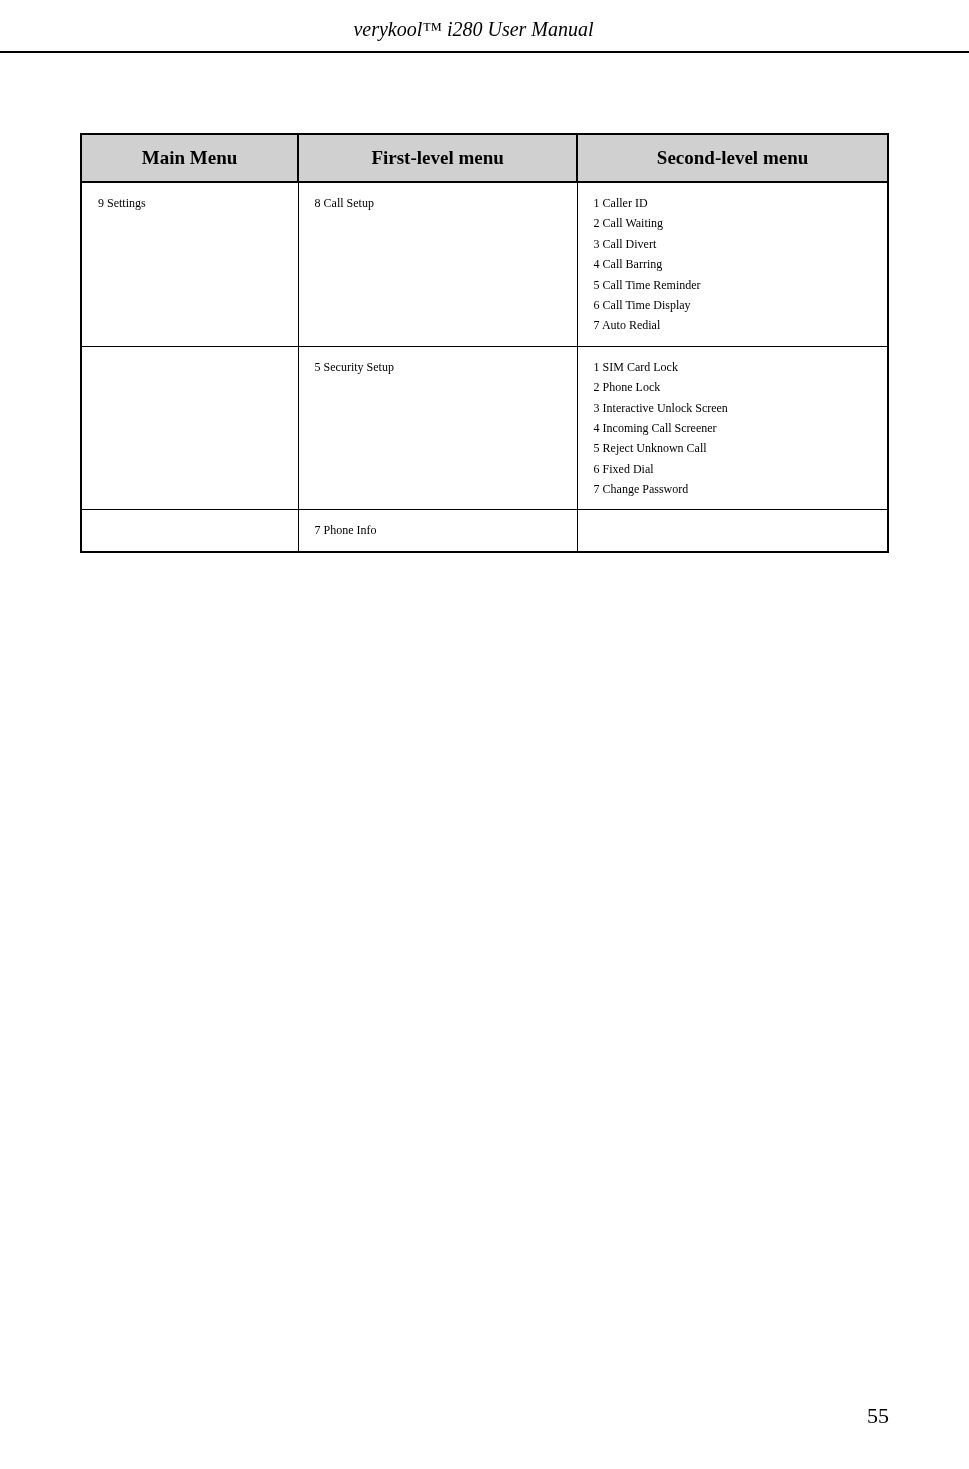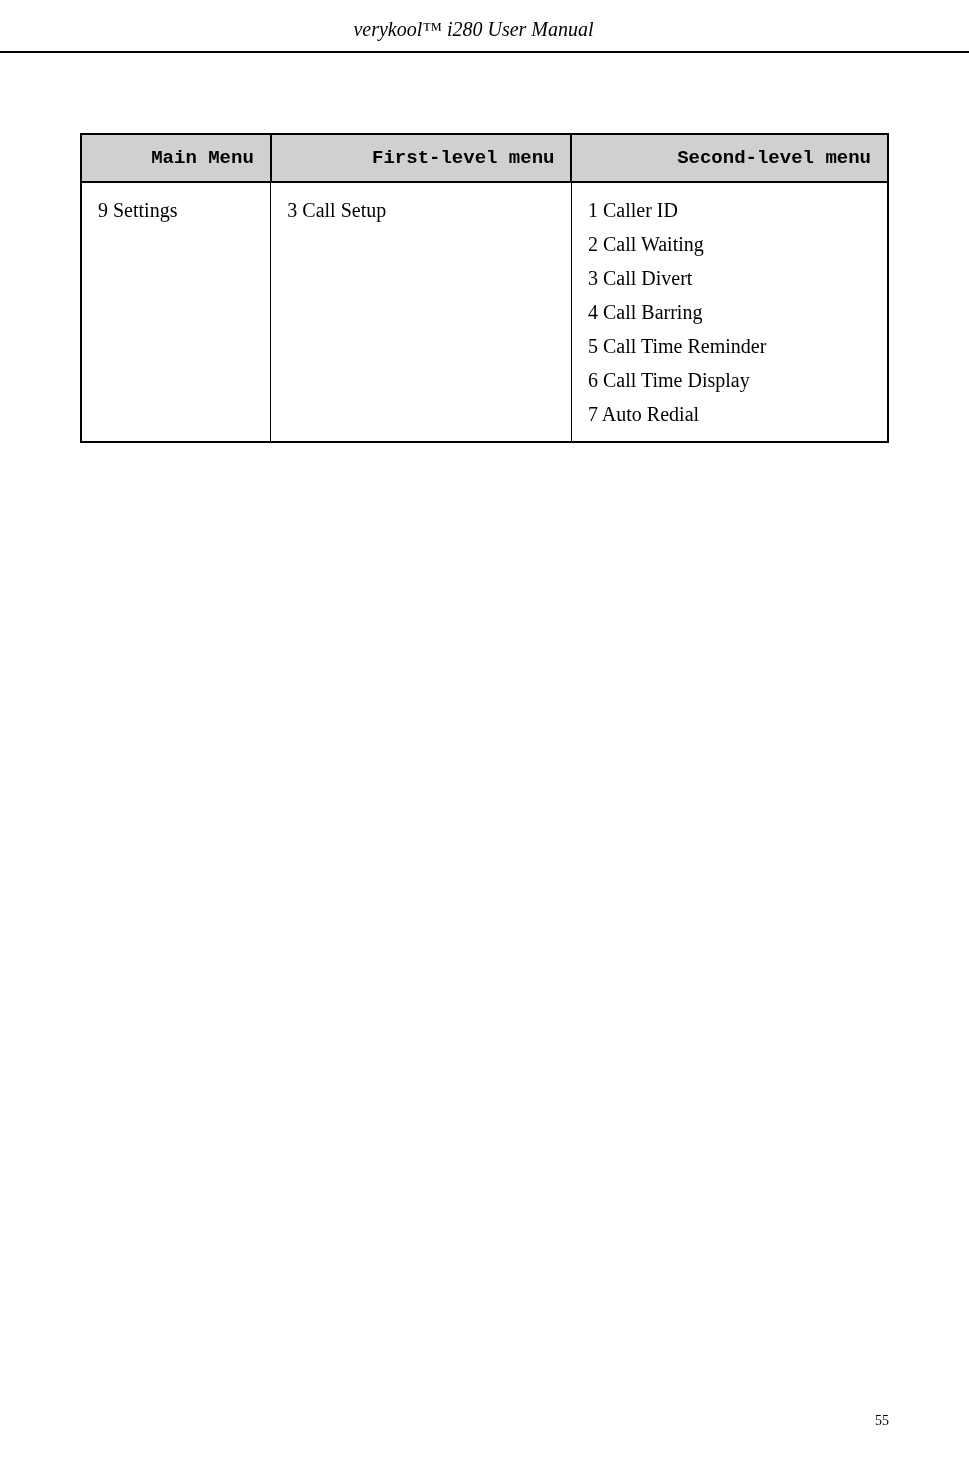--- a/index.html
+++ b/index.html
@@ -38,39 +38,38 @@
       margin-top: 20px;
     }
 
     thead tr {
       background-color: #d0d0d0;
     }
 
     thead th {
       border: 2px solid #000;
       padding: 12px 16px;
-      text-align: right;
+      text-align: center;
       font-weight: bold;
       font-size: 19px;
-      font-family: Liberation Mono, monospace;
     }
 
     tbody td {
       border: 1px solid #000;
       padding: 10px 16px;
       vertical-align: top;
-      font-size: 20px;
+      font-size: 12px;
       line-height: 1.7;
     }
 
     .page-number {
       position: absolute;
       bottom: 40px;
       right: 80px;
-      font-size: 14px;
+      font-size: 22px;
     }
   </style>
 </head>
 <body>
 
 <div class="page-header">
   <span>verykool™ i280 User Manual</span>
 </div>
 
 <div class="page-content">
@@ -78,20 +77,30 @@
     <thead>
       <tr>
         <th>Main Menu</th>
         <th>First-level menu</th>
         <th>Second-level menu</th>
       </tr>
     </thead>
     <tbody id="table-body">
     <tr>
           <td style="font-weight: normal;">9 Settings</td>
-          <td>3 Call Setup</td>
+          <td>8 Call Setup</td>
           <td>1 Caller ID<br>2 Call Waiting<br>3 Call Divert<br>4 Call Barring<br>5 Call Time Reminder<br>6 Call Time Display<br>7 Auto Redial</td>
+        </tr>
+        <tr>
+          <td style="font-weight: normal;"></td>
+          <td>5 Security Setup</td>
+          <td>1 SIM Card Lock<br>2 Phone Lock<br>3 Interactive Unlock Screen<br>4 Incoming Call Screener<br>5 Reject Unknown Call<br>6 Fixed Dial<br>7 Change Password</td>
+        </tr>
+        <tr>
+          <td style="font-weight: normal;"></td>
+          <td>7 Phone Info</td>
+          <td></td>
         </tr>
       </tbody>
   </table>
 </div>
 
 <div class="page-number">55</div>
 
 </body></html>

